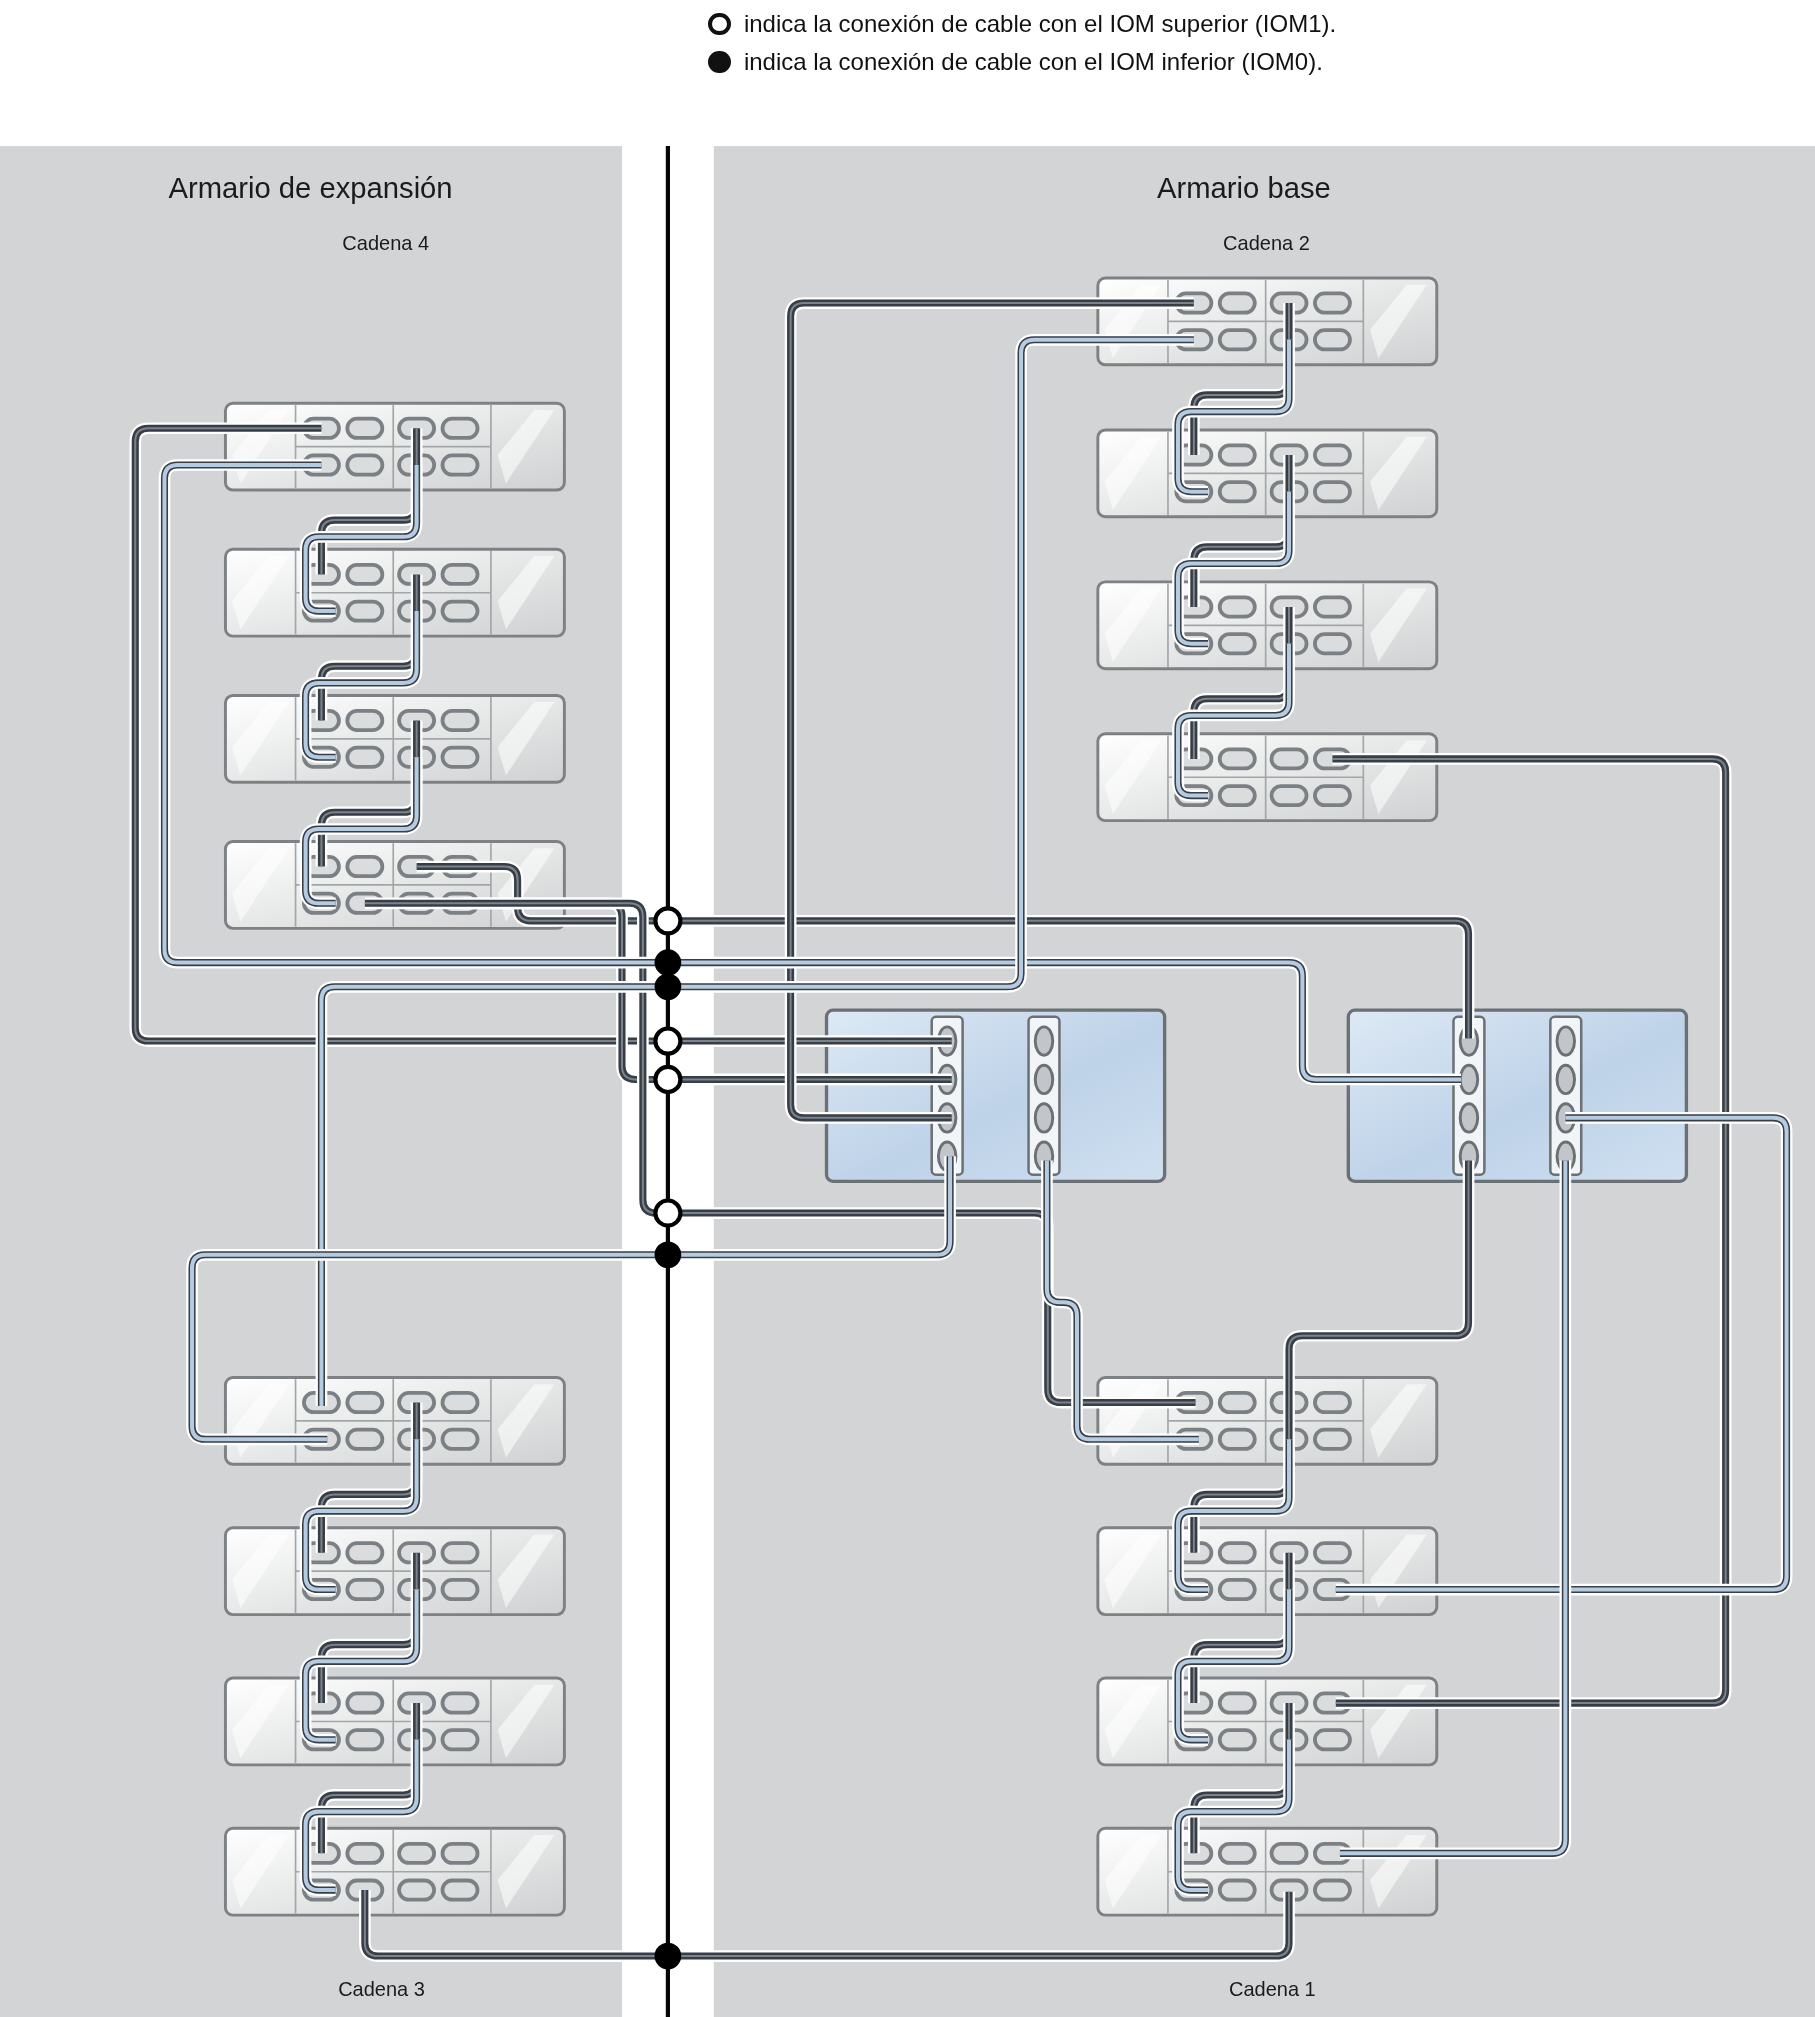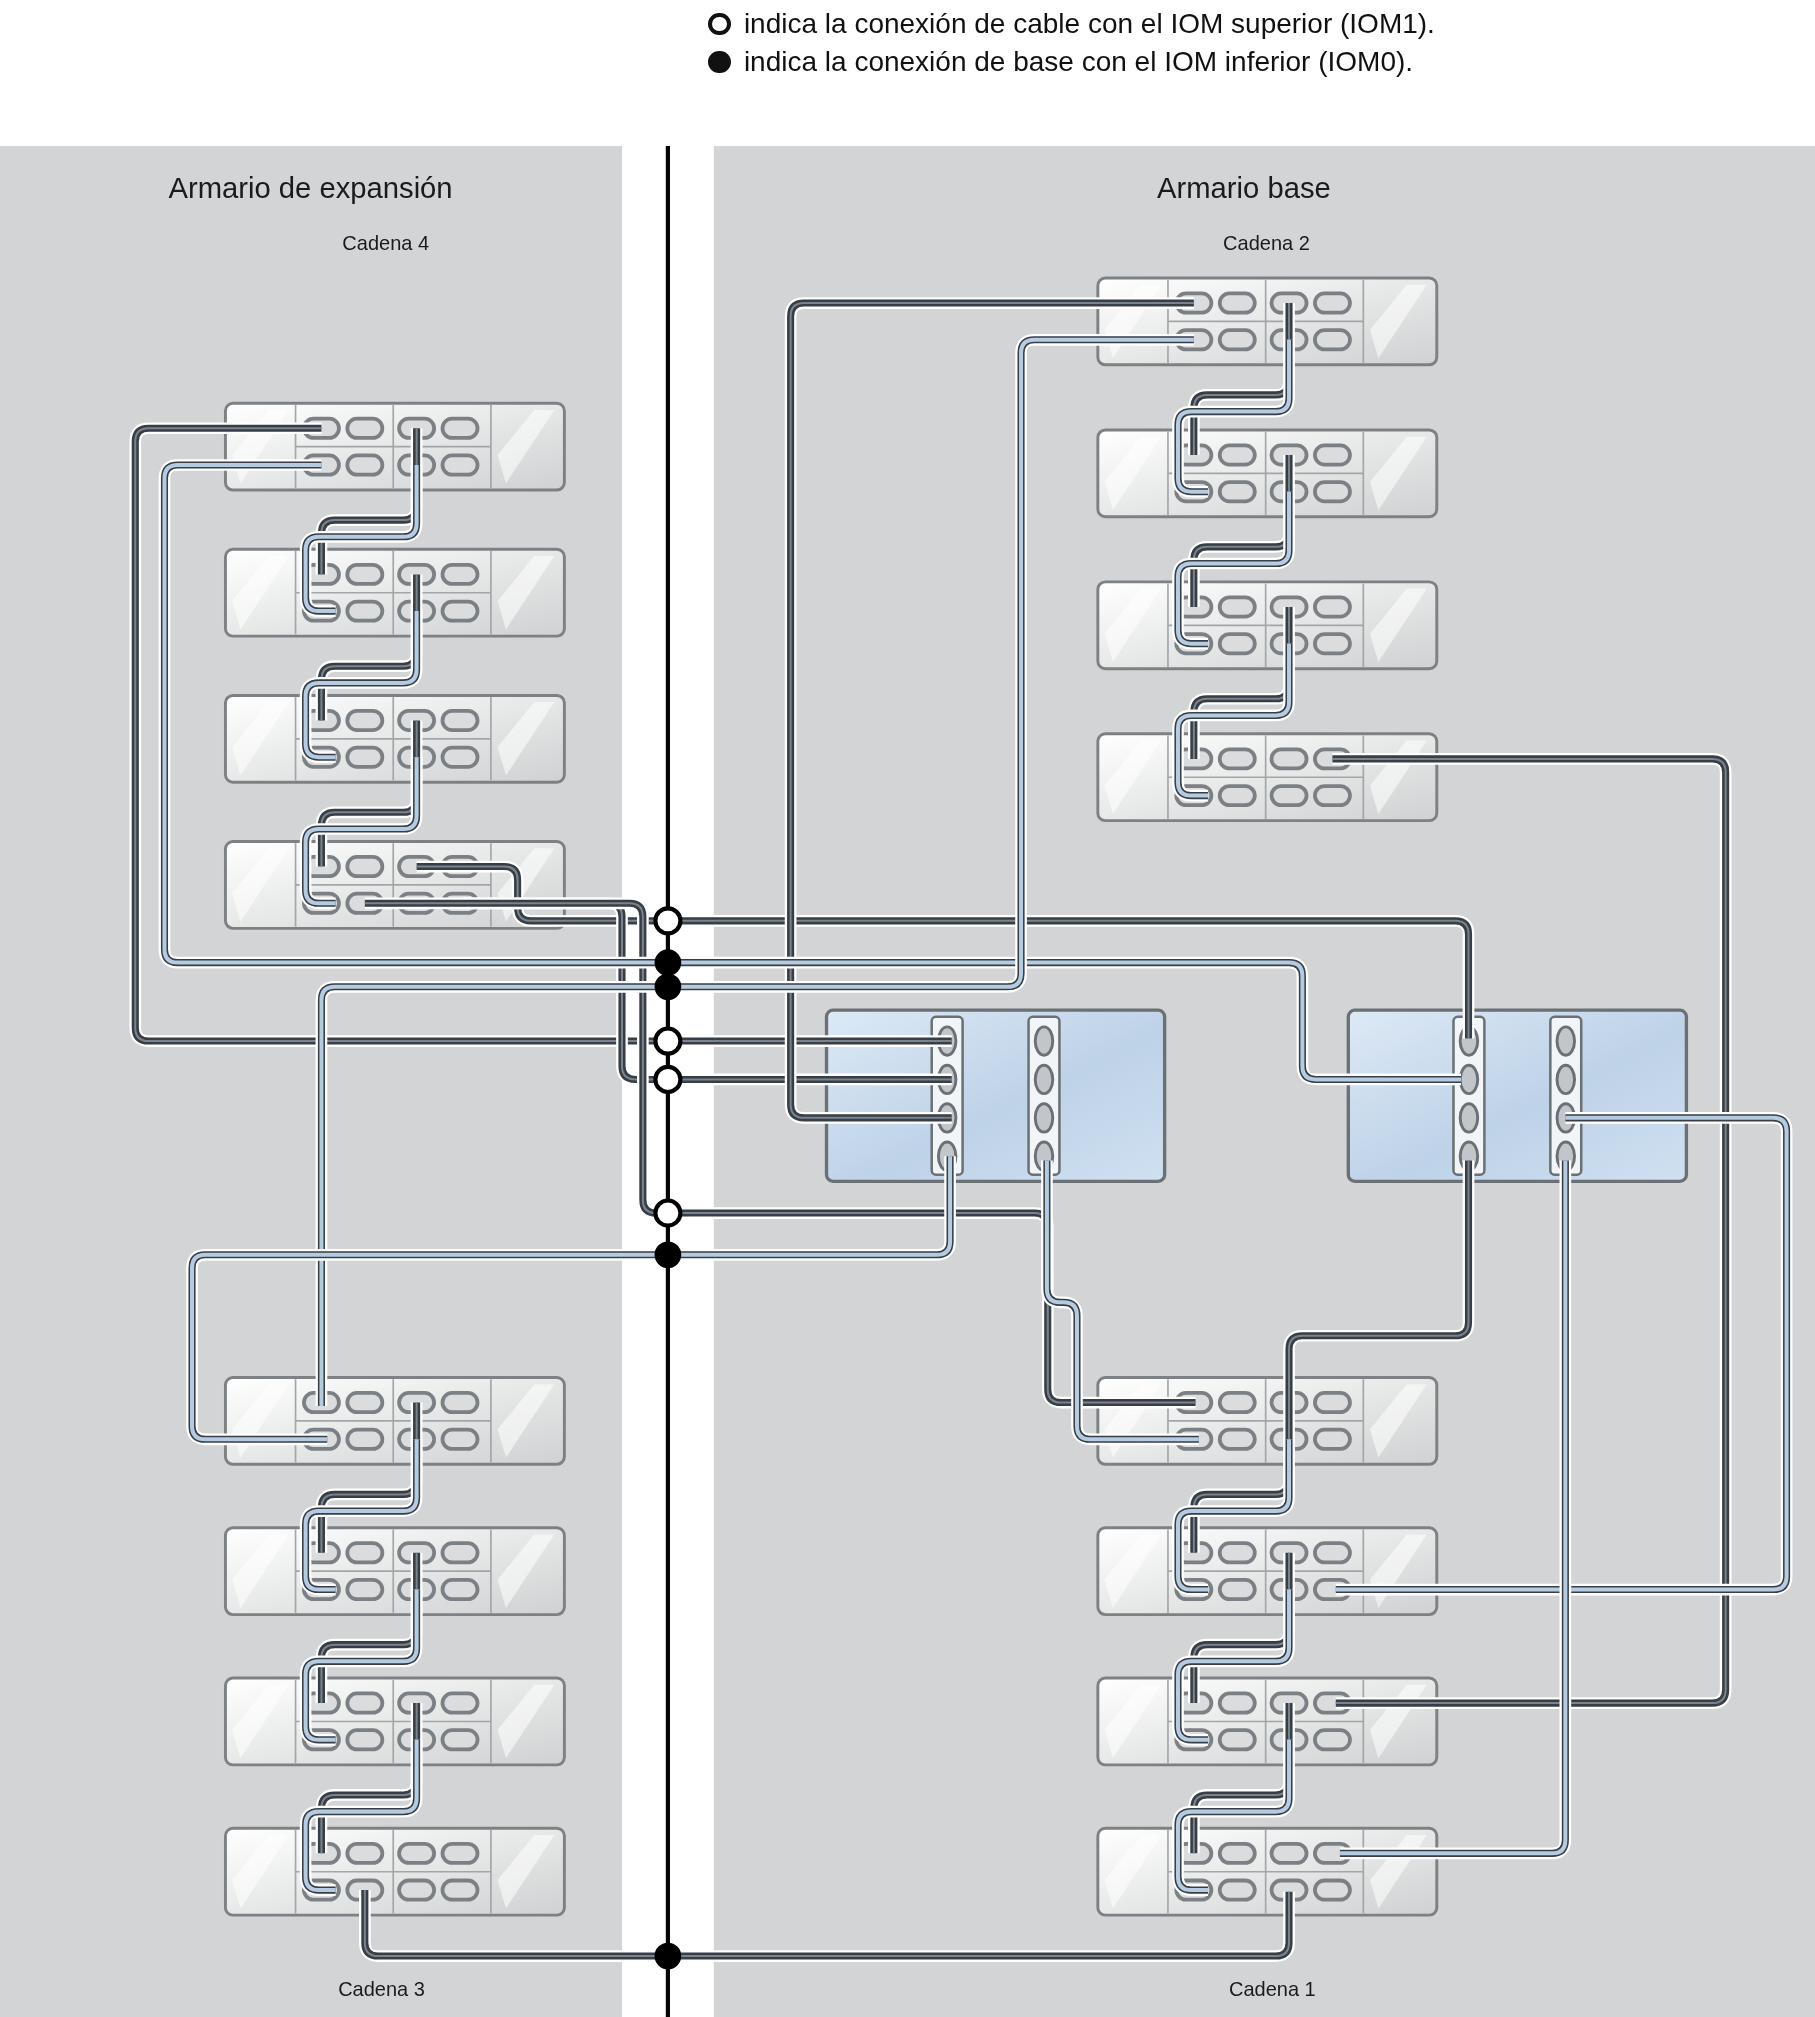--- a/index.html
+++ b/index.html
@@ -3,21 +3,21 @@
 <meta charset="utf-8">
 <style>
   html,body{margin:0;padding:0;background:#ffffff;}
   body{font-family:"Liberation Sans", sans-serif;}
   .stage{position:relative;width:1815px;height:2017px;background:#ffffff;overflow:hidden;}
   .legend{position:absolute;left:708px;top:5px;}
   .legend-row{display:flex;align-items:center;height:38px;}
   .legend-marker{width:22.5px;height:22.5px;border-radius:50%;box-sizing:border-box;margin-right:13.4px;flex:0 0 auto;}
   .legend-marker.open{border:4.2px solid #111;background:#fff;}
   .legend-marker.filled{background:#111;border:4.2px solid #111;}
-  .legend-text{font-size:28px;color:#111;white-space:nowrap;}
+  .legend-text{font-size:24px;color:#111;white-space:nowrap;}
   svg{display:block;position:absolute;left:0;top:0;}
   .title{font-family:"Liberation Sans",sans-serif;font-size:35px;fill:#1b1b1b;text-anchor:middle;}
   .chain{font-family:"Liberation Sans",sans-serif;font-size:24px;fill:#1b1b1b;text-anchor:middle;}
   .shelf-body{fill:url(#shelfGrad);stroke:#7d8184;stroke-width:3.5;}
   .shelf-line{stroke:#a3a6a9;stroke-width:2;fill:none;}
   .port{fill:#dadcdd;stroke:#7b8085;stroke-width:4.5;}
   .hl{fill:#ffffff;opacity:.55;}
   .ctrl-body{fill:url(#ctrlGrad);stroke:#6b7074;stroke-width:4;}
   .ctrl-strip{fill:#f2f5f8;stroke:#6b7074;stroke-width:3;}
   .ctrl-port{fill:#c2c6ca;stroke:#6b7074;stroke-width:3.5;}
@@ -34,21 +34,21 @@
 
 <div class="stage">
 
   <div class="legend">
     <div class="legend-row">
       <span class="legend-marker open"></span>
       <span class="legend-text">indica la conexión de cable con el IOM superior (IOM1).</span>
     </div>
     <div class="legend-row">
       <span class="legend-marker filled"></span>
-      <span class="legend-text">indica la conexión de base con el IOM inferior (IOM0).</span>
+      <span class="legend-text">indica la conexión de cable con el IOM inferior (IOM0).</span>
     </div>
   </div>
 
   <svg id="diagram-svg" width="1815" height="2017" viewBox="0 0 2174 2416">
     <defs>
       <linearGradient id="shelfGrad" x1="0%" y1="0%" x2="100%" y2="100%">
         <stop offset="0" stop-color="#ffffff"></stop>
         <stop offset="0.45" stop-color="#e9eaea"></stop>
         <stop offset="1" stop-color="#cfd1d2"></stop>
       </linearGradient>

